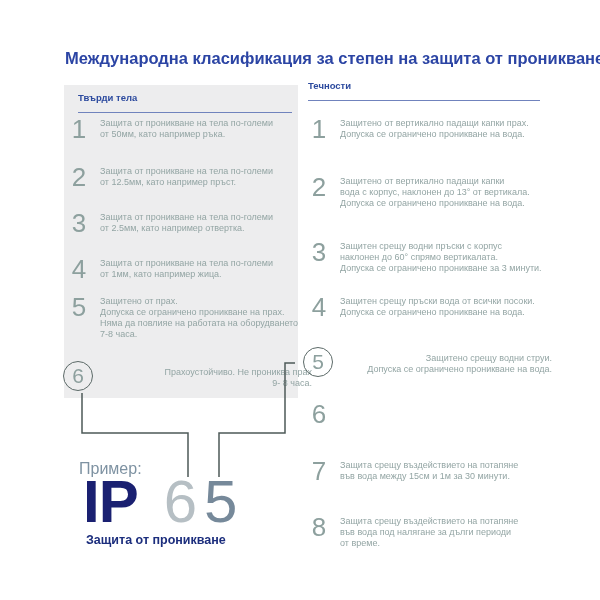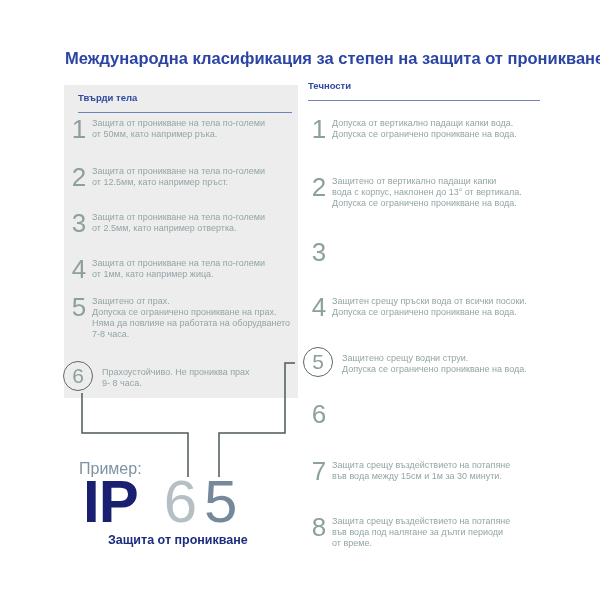--- a/index.html
+++ b/index.html
@@ -28,31 +28,31 @@
   }
   .col-header.solids{left:78px;top:92px;width:214px;}
   .col-header.liquids{left:308px;top:80px;width:232px;}
 
   .item{position:absolute;display:flex;align-items:flex-start;}
   .item .num{
     width:26px;flex:0 0 26px;text-align:center;
     font-size:26px;line-height:26px;color:#8da09e;font-weight:400;
   }
   .item .txt{
-    padding-top:2px;width:210px;
+    margin-left:8px;padding-top:2px;width:210px;
     font-size:9px;line-height:11px;color:#93a5a4;
     white-space:pre-line;
   }
   .num-circle{
     flex:0 0 28px;width:28px;height:28px;border:1.6px solid #5c6a68;border-radius:50%;
     display:flex;align-items:center;justify-content:center;
     font-size:21px;color:#8da09e;background:transparent;
     margin-left:-3px;
   }
-  .item.circled .txt{padding-top:6px;margin-left:9px;}
+  .item.circled .txt{padding-top:6px;margin-left:9px;text-align:right;}
 
   
   .l1{left:66px;top:116px;}
   .l2{left:66px;top:164px;}
   .l3{left:66px;top:210px;}
   .l4{left:66px;top:256px;}
   .l5{left:66px;top:294px;}
   .l6{left:66px;top:361px;}
   
   .r1{left:306px;top:116px;}
@@ -77,21 +77,21 @@
   .ip-code{
     position:absolute;left:83px;top:472px;
     display:flex;align-items:flex-start;
     font-size:60px;line-height:60px;
   }
   .ip-prefix{font-weight:bold;color:#1a2071;letter-spacing:-1px;}
   .ip-digit-solid{color:#b6bfc4;margin-left:26px;}
   .ip-digit-liquid{color:#76899a;margin-left:7px;}
   .ip-caption{
     position:absolute;left:86px;top:533px;
-    font-size:12.5px;font-weight:bold;color:#1c2e7d;margin-left:22px;
+    font-size:12.5px;font-weight:bold;color:#1c2e7d;
   }
 </style>
 </head>
 <body>
 
 <div class="page">
 
   <h1 class="title">Международна класификация за степен на защита от проникване</h1>
 
   <div class="panel"></div>
@@ -127,31 +127,34 @@
 7-8 часа.</div>
   </div>
   <div class="item l6 circled">
     <div class="num-circle">6</div>
     <div class="txt">Прахоустойчиво. Не прониква прах
 9- 8 часа.</div>
   </div>
 
   <div class="item r1">
     <div class="num">1</div>
-    <div class="txt">Допуска от вертикално падащи капки вода.
+    <div class="txt">Защитено от вертикално падащи капки прах.
 Допуска се ограничено проникване на вода.</div>
   </div>
   <div class="item r2">
     <div class="num">2</div>
     <div class="txt">Защитено от вертикално падащи капки
 вода с корпус, наклонен до 13° от вертикала.
 Допуска се ограничено проникване на вода.</div>
   </div>
   <div class="item r3">
     <div class="num">3</div>
+    <div class="txt">Защитен срещу водни пръски с корпус
+наклонен до 60° спрямо вертикалата.
+Допуска се ограничено проникване за 3 минути.</div>
   </div>
   <div class="item r4">
     <div class="num">4</div>
     <div class="txt">Защитен срещу пръски вода от всички посоки.
 Допуска се ограничено проникване на вода.</div>
   </div>
   <div class="item r5 circled">
     <div class="num-circle">5</div>
     <div class="txt">Защитено срещу водни струи.
 Допуска се ограничено проникване на вода.</div>

